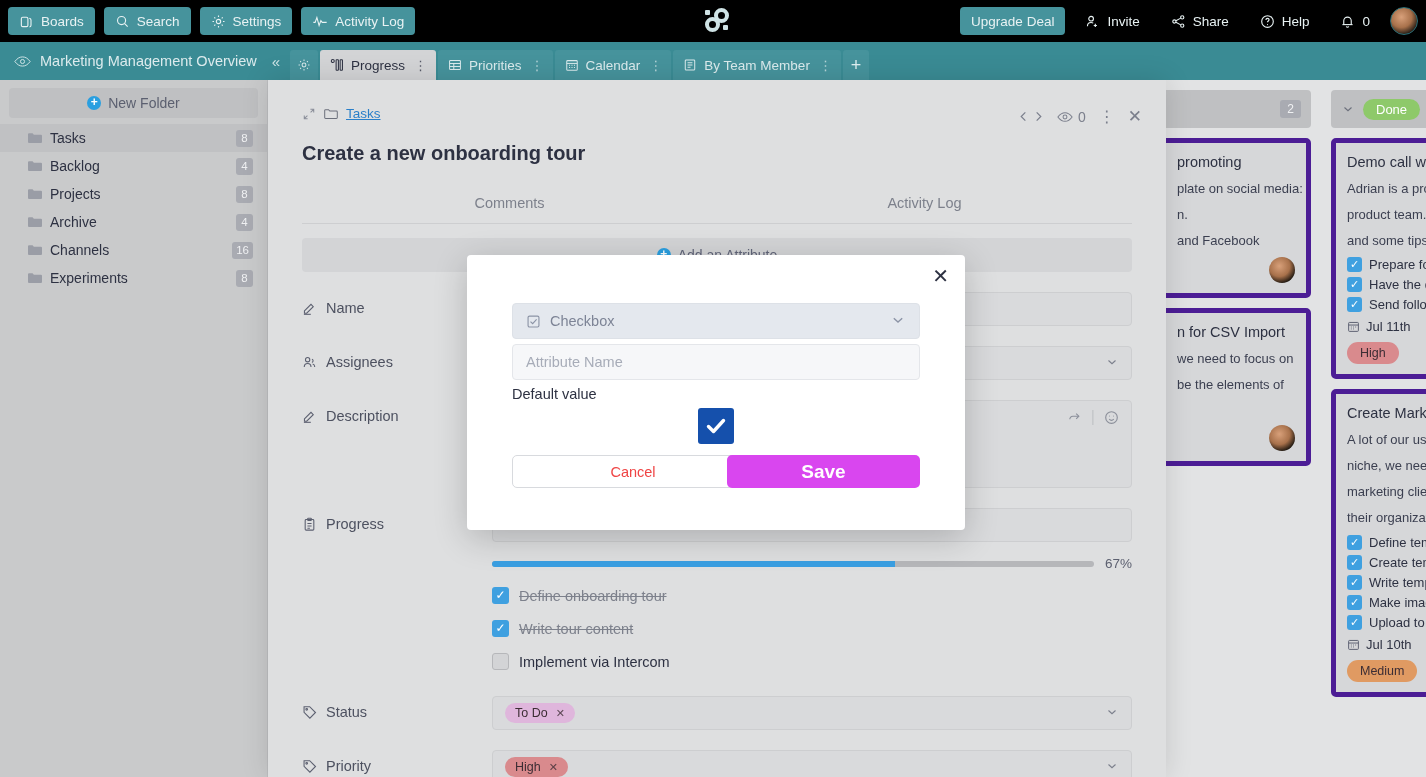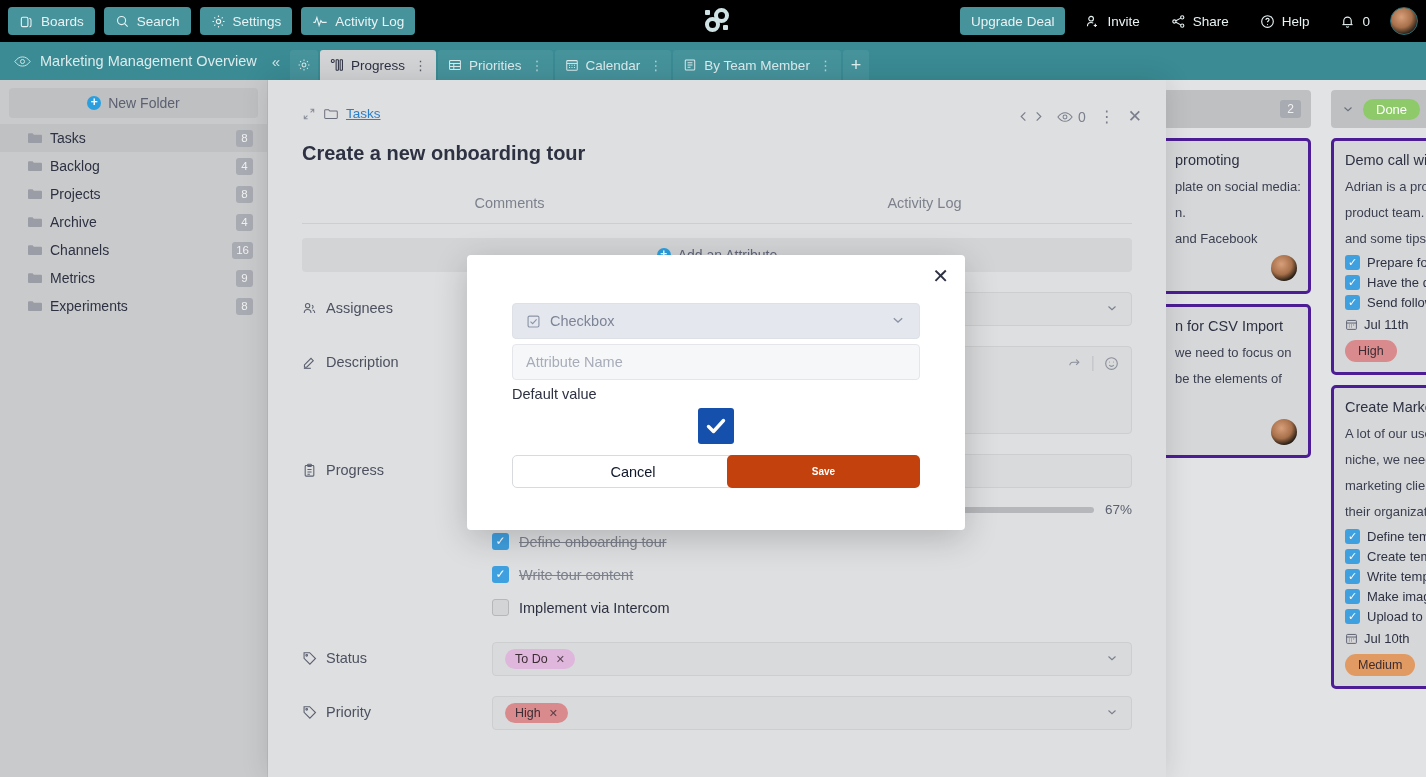--- a/index.html
+++ b/index.html
@@ -89,21 +89,21 @@
   .col { position:absolute; top:10px; width:150px; }
   .col-head {
     background:#bfc0c2; height:38px; border-radius:4px;
     display:flex; align-items:center; padding:0 10px; gap:8px;
   }
   .pill { border-radius:11px; padding:3px 13px; font-size:13px; color:#fff; }
   .pill.done { background:#8ec96a; }
   .col-count { margin-left:auto; background:#a9abb2; color:#f0f1f3; font-size:12px;
                padding:2px 7px; border-radius:3px; }
   .card {
-    background:#d6d7d9; border:3px solid #4c1d95; border-radius:5px;
+    background:#d6d7d9; border:5px solid #4c1d95; border-radius:5px;
     padding:10px 11px; margin-top:10px; color:#2d3142;
   }
   .card-title { font-size:14.5px; line-height:1.3; margin-bottom:8px; white-space:nowrap; }
   .card-desc { font-size:13px; line-height:1.45; color:#3b3f50; margin-bottom:7px; white-space:nowrap; }
   .card-sub { display:flex; align-items:center; gap:7px; font-size:13px; margin:5px 0; white-space:nowrap; }
   .cb-blue { width:15px; height:15px; border-radius:3px; background:#3fa0e0; flex:none;
              color:#fff; font-size:11px; line-height:15px; text-align:center; }
   .card-date { display:flex; align-items:center; gap:6px; font-size:13px; margin-top:7px; color:#2d3142; white-space:nowrap;}
   .tag { display:inline-block; border-radius:11px; padding:4px 13px; font-size:12.5px; color:#3c2d34; margin-top:8px; }
   .tag.high { background:#d98a8d; }
@@ -188,27 +188,27 @@
   .m-input::placeholder { color:#a7acb8; }
   .m-defaultlabel { position:absolute; left:45px; top:131px; font-size:14.5px; color:#2d3142; }
   .m-bigcheck {
     position:absolute; left:698px; top:408px; width:36px; height:36px;
     background:#1550ac; border-radius:3px; display:flex; align-items:center;
     justify-content:center; cursor:pointer;
   }
   .m-cancel {
     position:absolute; left:45px; top:200px; width:242px; height:33px;
     background:#fff; border:1px solid #d8dade; border-radius:5px;
-    font-size:14.5px; color:#0f172a; cursor:pointer;
+    font-size:14.5px; color:#ef4444; cursor:pointer;
     font-family:"Liberation Sans", sans-serif;
   }
   .m-save {
     position:absolute; left:260px; top:200px; width:193px; height:33px;
-    background:#c2410c; border:none; border-radius:5px;
-    font-size:10px; color:#fff; font-weight:bold; cursor:pointer;
+    background:#d946ef; border:none; border-radius:5px;
+    font-size:19px; color:#fff; font-weight:bold; cursor:pointer;
     font-family:"Liberation Sans", sans-serif;
   }
 </style>
 </head>
 <body>
 
 <div id="app">
 
   <div class="topbar">
     <div class="tb-left">
@@ -378,27 +378,20 @@
           </svg></span>
       <span class="fname">Archive</span>
       <span class="cnt">4</span>
     </div>
     <div class="folder-row">
       <span class="icn"><svg width="14" height="12" viewBox="0 0 16 13" fill="#9a9da6">
             <path d="M0 2.2A1.2 1.2 0 011.2 1h4l1.5 1.7h8.1A1.2 1.2 0 0116 3.9v7.2a1.2 1.2 0 01-1.2 1.2H1.2A1.2 1.2 0 010 11.1z"></path>
           </svg></span>
       <span class="fname">Channels</span>
       <span class="cnt">16</span>
-    </div>
-    <div class="folder-row">
-      <span class="icn"><svg width="14" height="12" viewBox="0 0 16 13" fill="#9a9da6">
-            <path d="M0 2.2A1.2 1.2 0 011.2 1h4l1.5 1.7h8.1A1.2 1.2 0 0116 3.9v7.2a1.2 1.2 0 01-1.2 1.2H1.2A1.2 1.2 0 010 11.1z"></path>
-          </svg></span>
-      <span class="fname">Metrics</span>
-      <span class="cnt">9</span>
     </div>
     <div class="folder-row">
       <span class="icn"><svg width="14" height="12" viewBox="0 0 16 13" fill="#9a9da6">
             <path d="M0 2.2A1.2 1.2 0 011.2 1h4l1.5 1.7h8.1A1.2 1.2 0 0116 3.9v7.2a1.2 1.2 0 01-1.2 1.2H1.2A1.2 1.2 0 010 11.1z"></path>
           </svg></span>
       <span class="fname">Experiments</span>
       <span class="cnt">8</span>
     </div>
   </div>
 
@@ -531,20 +524,32 @@
         <div class="dtab"><span>Comments</span></div>
         <div class="dtab"><span>Activity Log</span></div>
       </div>
     </div>
 
     <div class="addattr">
       <span class="plus-circle">+</span>
       <span>Add an Attribute</span>
     </div>
 
+    <div class="frow">
+      <div class="flabel">
+        <span class="icn"><svg width="15" height="15" viewBox="0 0 16 16" fill="none" stroke="#5c6070" stroke-width="1.15">
+              <path d="M2.6 10.6l7-7 2.4 2.4-7 7H2.6z"></path>
+              <path d="M2 14.2h7.4"></path>
+            </svg></span>
+        <span>Name</span>
+      </div>
+      <div class="fctl">
+        <div class="inputbox"></div>
+      </div>
+    </div>
 
     <div class="frow">
       <div class="flabel">
         <span class="icn"><svg width="15" height="15" viewBox="0 0 16 16" fill="none" stroke="#5c6070" stroke-width="1.15">
               <circle cx="6" cy="5" r="2.3"></circle>
               <path d="M2.4 12.8c0-2.2 1.6-3.7 3.6-3.7s3.6 1.5 3.6 3.7"></path>
               <path d="M10.6 4.4a2 2 0 010 3.7"></path>
               <path d="M11.4 9.6c1.4.4 2.2 1.6 2.2 3.2"></path>
             </svg></span>
         <span>Assignees</span>

